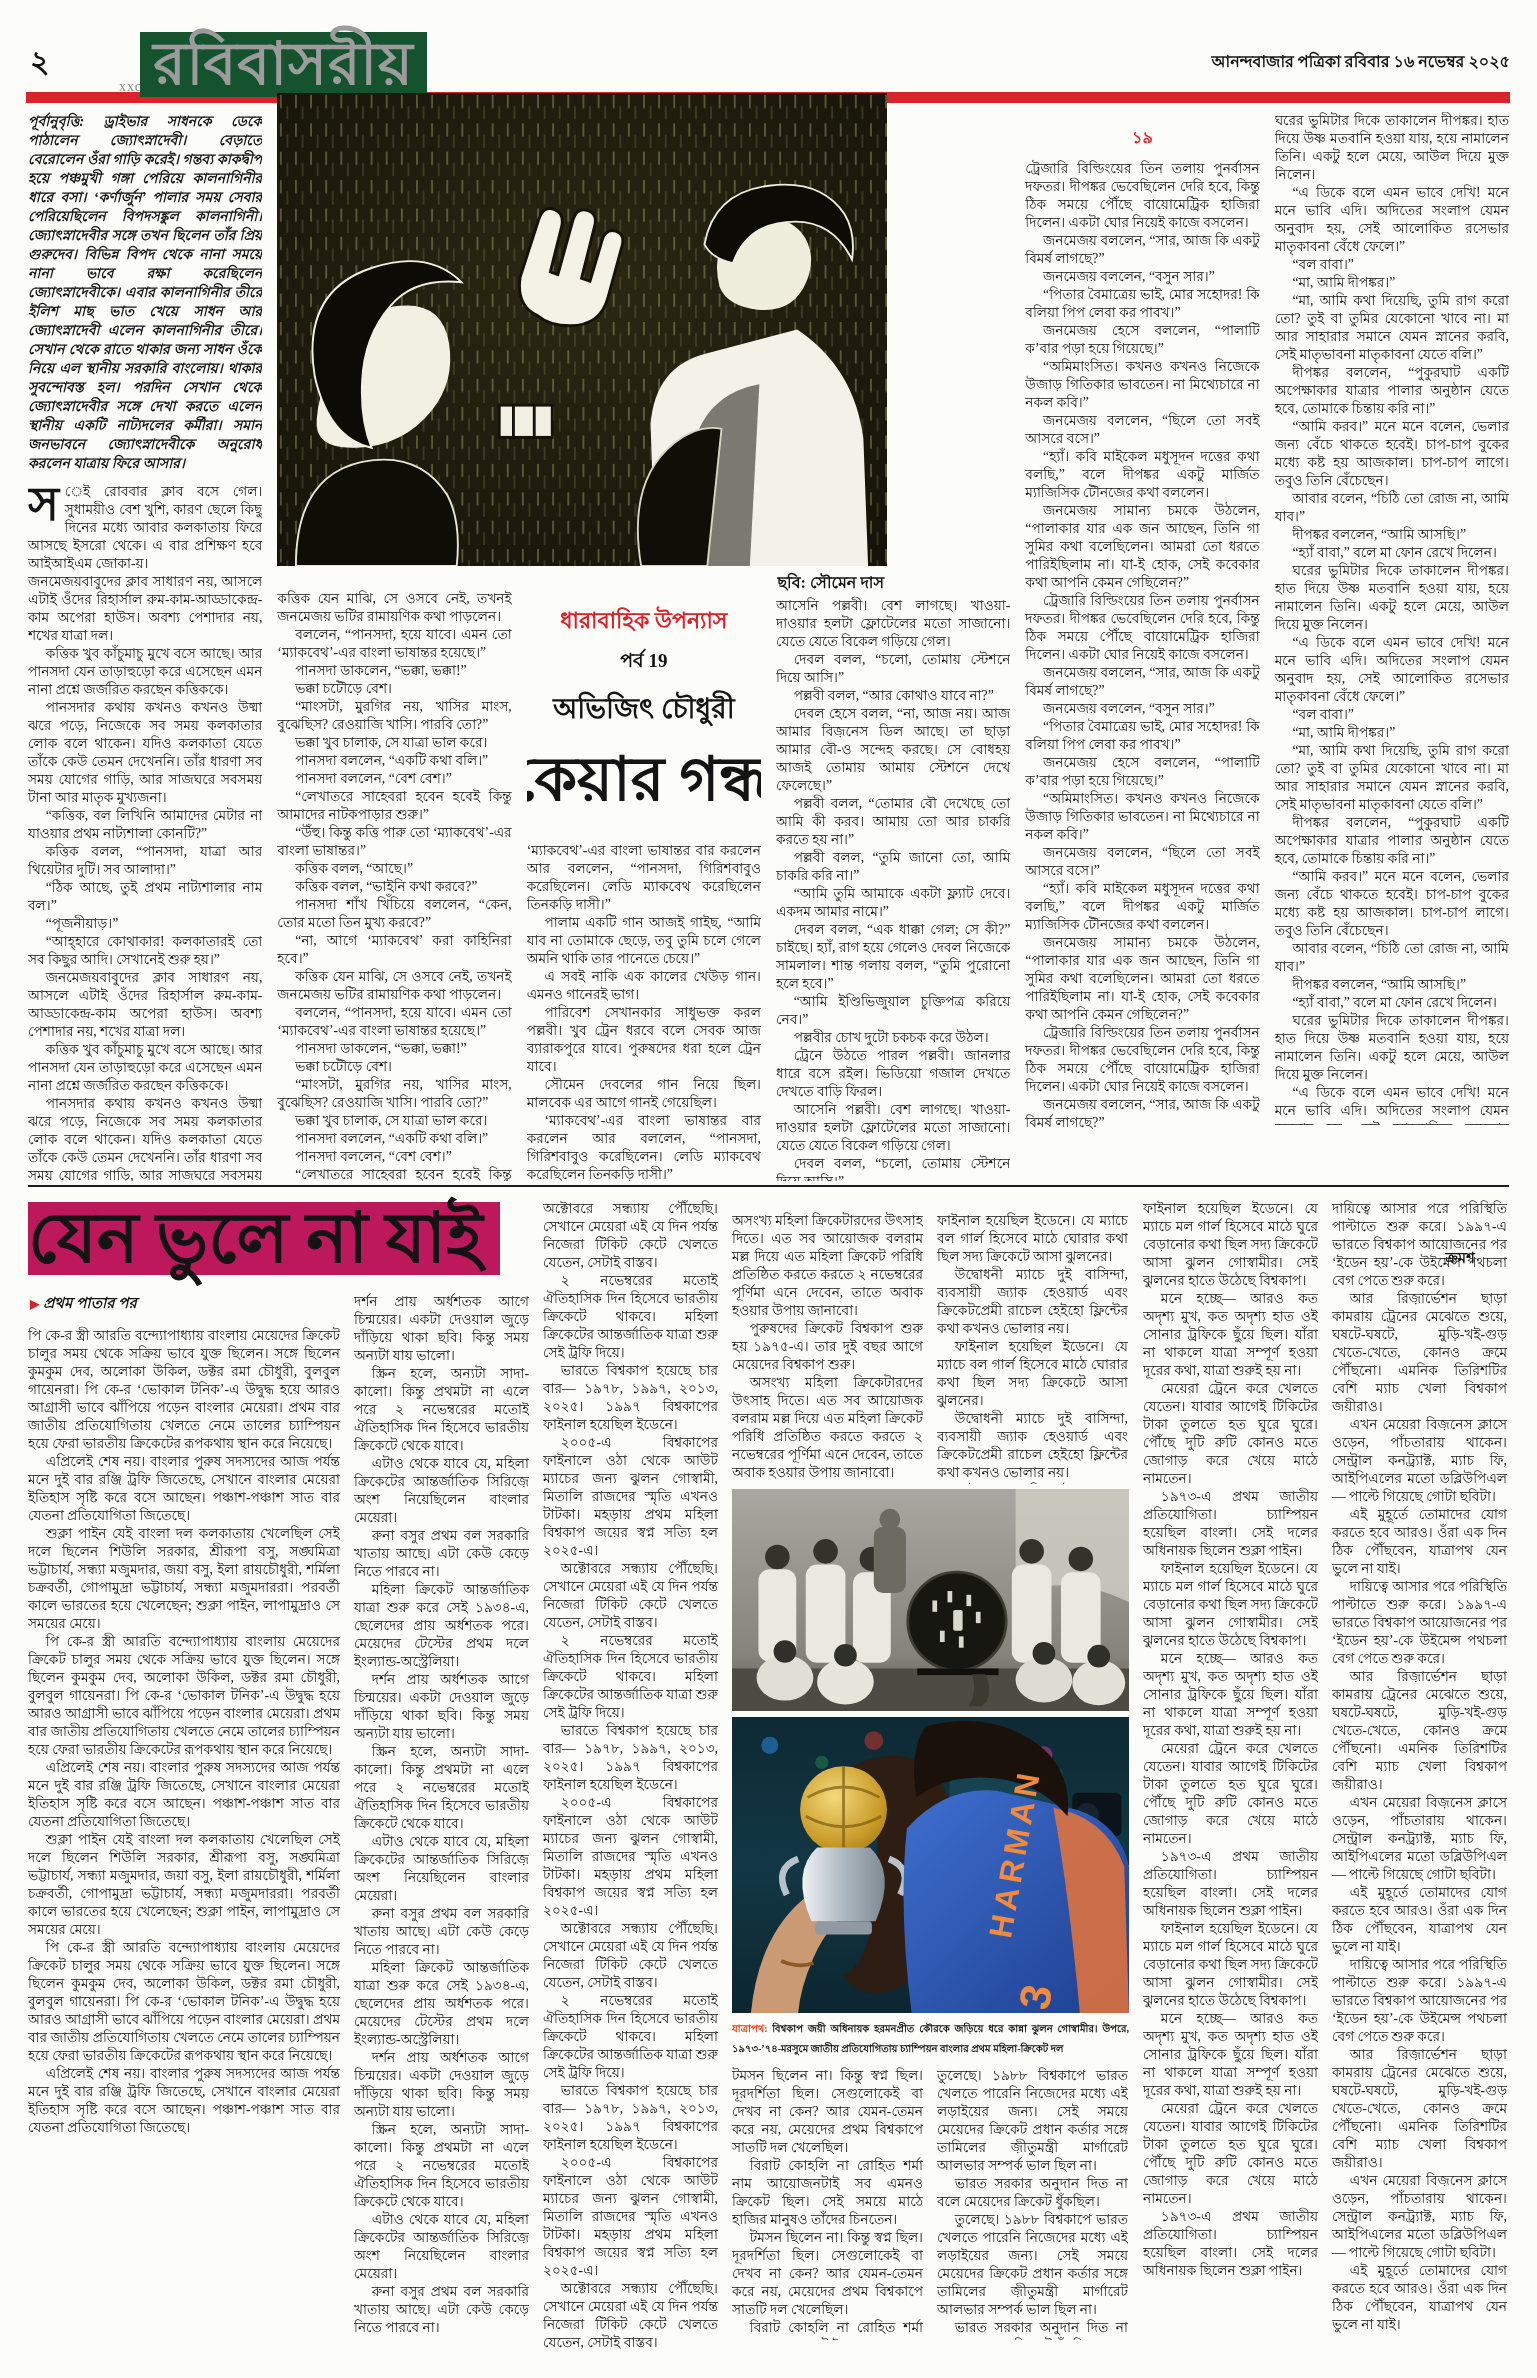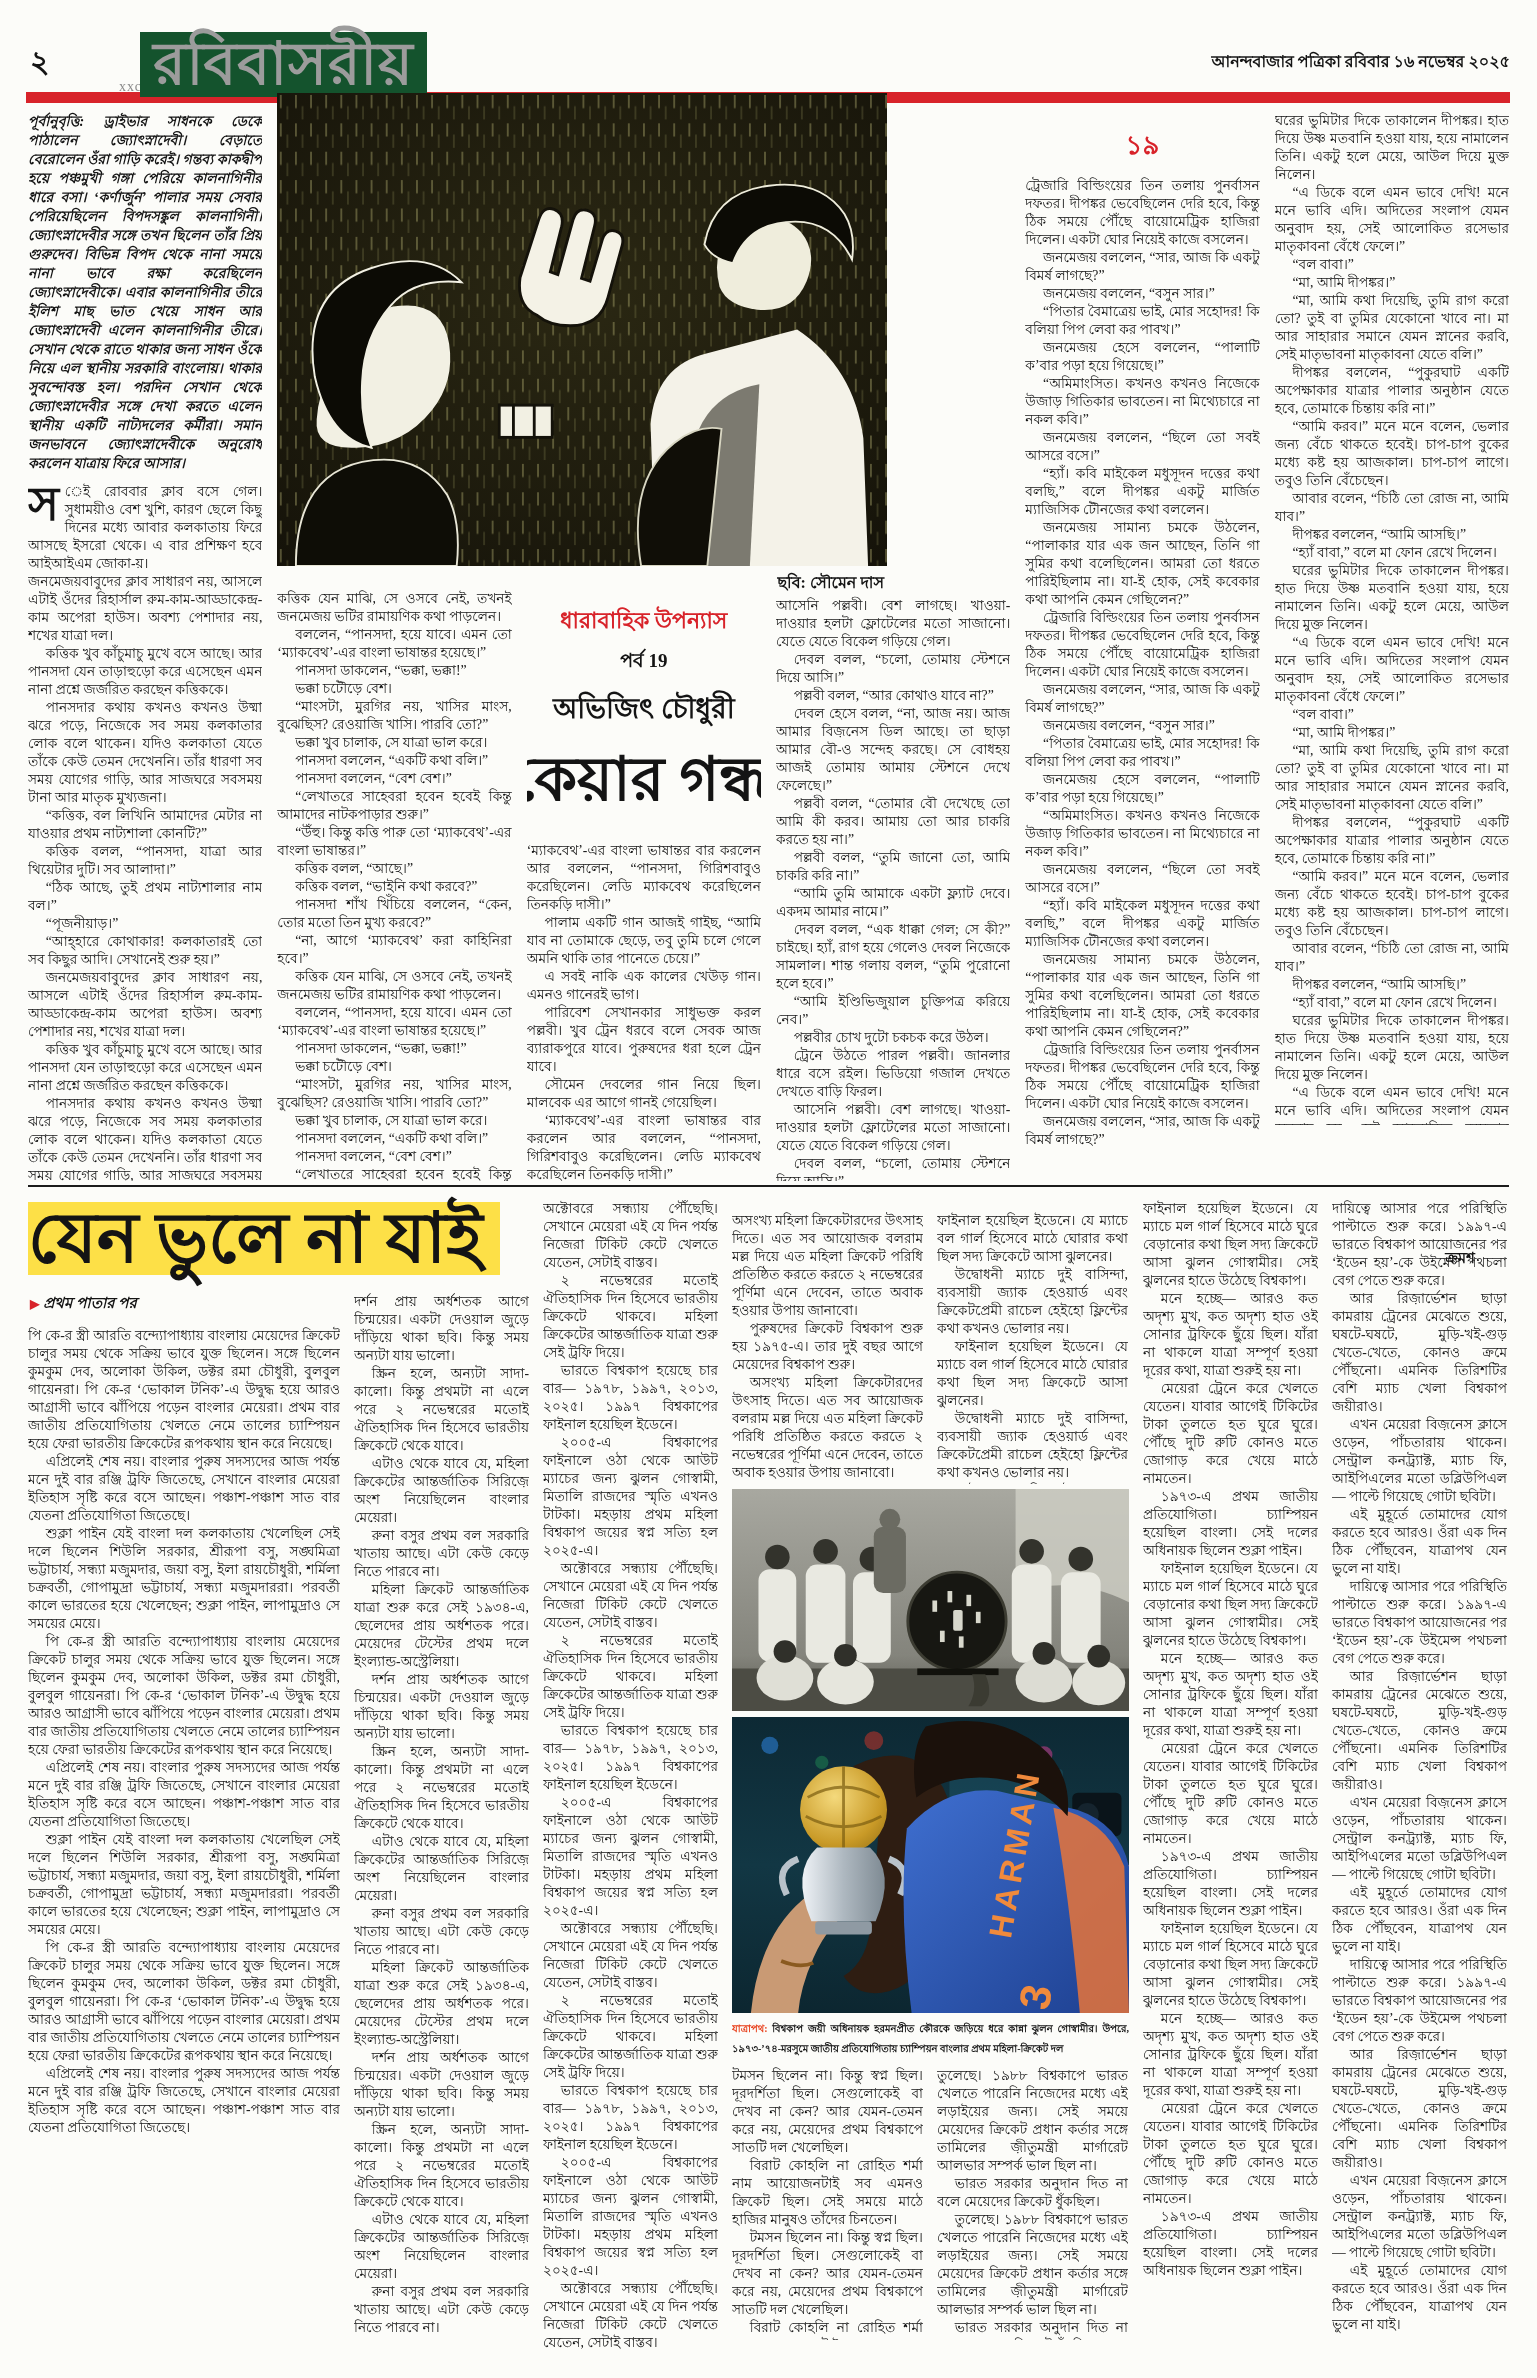--- a/index.html
+++ b/index.html
@@ -25,30 +25,30 @@
   .spacer505{height:478px;}
   .spacer512{height:485px;}
   .recap{font-style:italic;font-weight:600;font-size:14px;line-height:19px;
          text-align:justify;margin-bottom:9.5px;}
   .dropcap{float:left;font-size:47px;line-height:40px;font-weight:bold;padding:1.9px 5.7px 0 0;}
   .hblock{text-align:center;padding-top:13.2px;}
   .kicker{color:#d8232a;font-size:22px;font-weight:bold;margin:0 0 5.7px 0;}
   .episode{font-size:19px;font-weight:bold;margin:0 0 9.5px 0;}
   .author{font-size:28px;font-weight:bold;margin:0 0 13.2px 0;}
   .ntitle{font-size:61px;font-weight:bold;white-space:nowrap;margin:0 0 30px -17px;line-height:1.05;}
-  .chapno{color:#d8232a;font-size:26px;font-weight:bold;text-align:center;margin:13.2px 0 7.6px 0;}
+  .chapno{color:#d8232a;font-size:16px;font-weight:bold;text-align:center;margin:13.2px 0 7.6px 0;}
   .tbc{position:absolute;right:34px;top:1134px;font-size:15px;font-weight:bold;}
   .divider{position:absolute;left:28px;top:1185px;width:1481px;height:1.9px;background:#1c1c1c;}
   
   .feature{position:absolute;left:28px;top:1200px;width:1481px;height:1150px;display:flex;gap:14px;}
   .fcol{overflow:hidden;position:relative;}
   .fc1{width:312px;}.fc2{width:175px;}.fc3{width:175px;}.fcph{width:397px;}
   .fc5{width:175px;}.fc6{width:175px;}
   .ftitle{position:absolute;left:0px;top:1.9px;font-size:70px;font-weight:bold;line-height:1.05;
-          white-space:nowrap;background:#fde047;padding-right:17px;z-index:4;}
+          white-space:nowrap;background:#be185d;padding-right:17px;z-index:4;}
   .fcont{position:absolute;left:1.9px;top:91px;font-size:15px;font-weight:bold;font-style:italic;z-index:4;}
   .fcont .tri{color:#d8232a;font-style:normal;font-size:12.3px;margin-right:3.8px;}
   .fspace1{height:127px;}.fspace2{height:93px;}
   .minis{display:flex;gap:14px;}
   .mini{width:191px;overflow:hidden;}
   .minitop{height:272px;margin-top:12px;}.minibottom{height:273px;}
   .bwphoto{width:397px;height:222px;margin:4.7px 0 6.6px 0;}
   .clphoto{width:397px;height:296px;margin:0 0 5.7px 0;}
   .bwphoto svg,.clphoto svg{display:block;width:100%;height:100%;}
   .fcaption{font-size:10px;line-height:20px;font-weight:bold;text-align:justify;margin:0 0 7.6px 0;}

